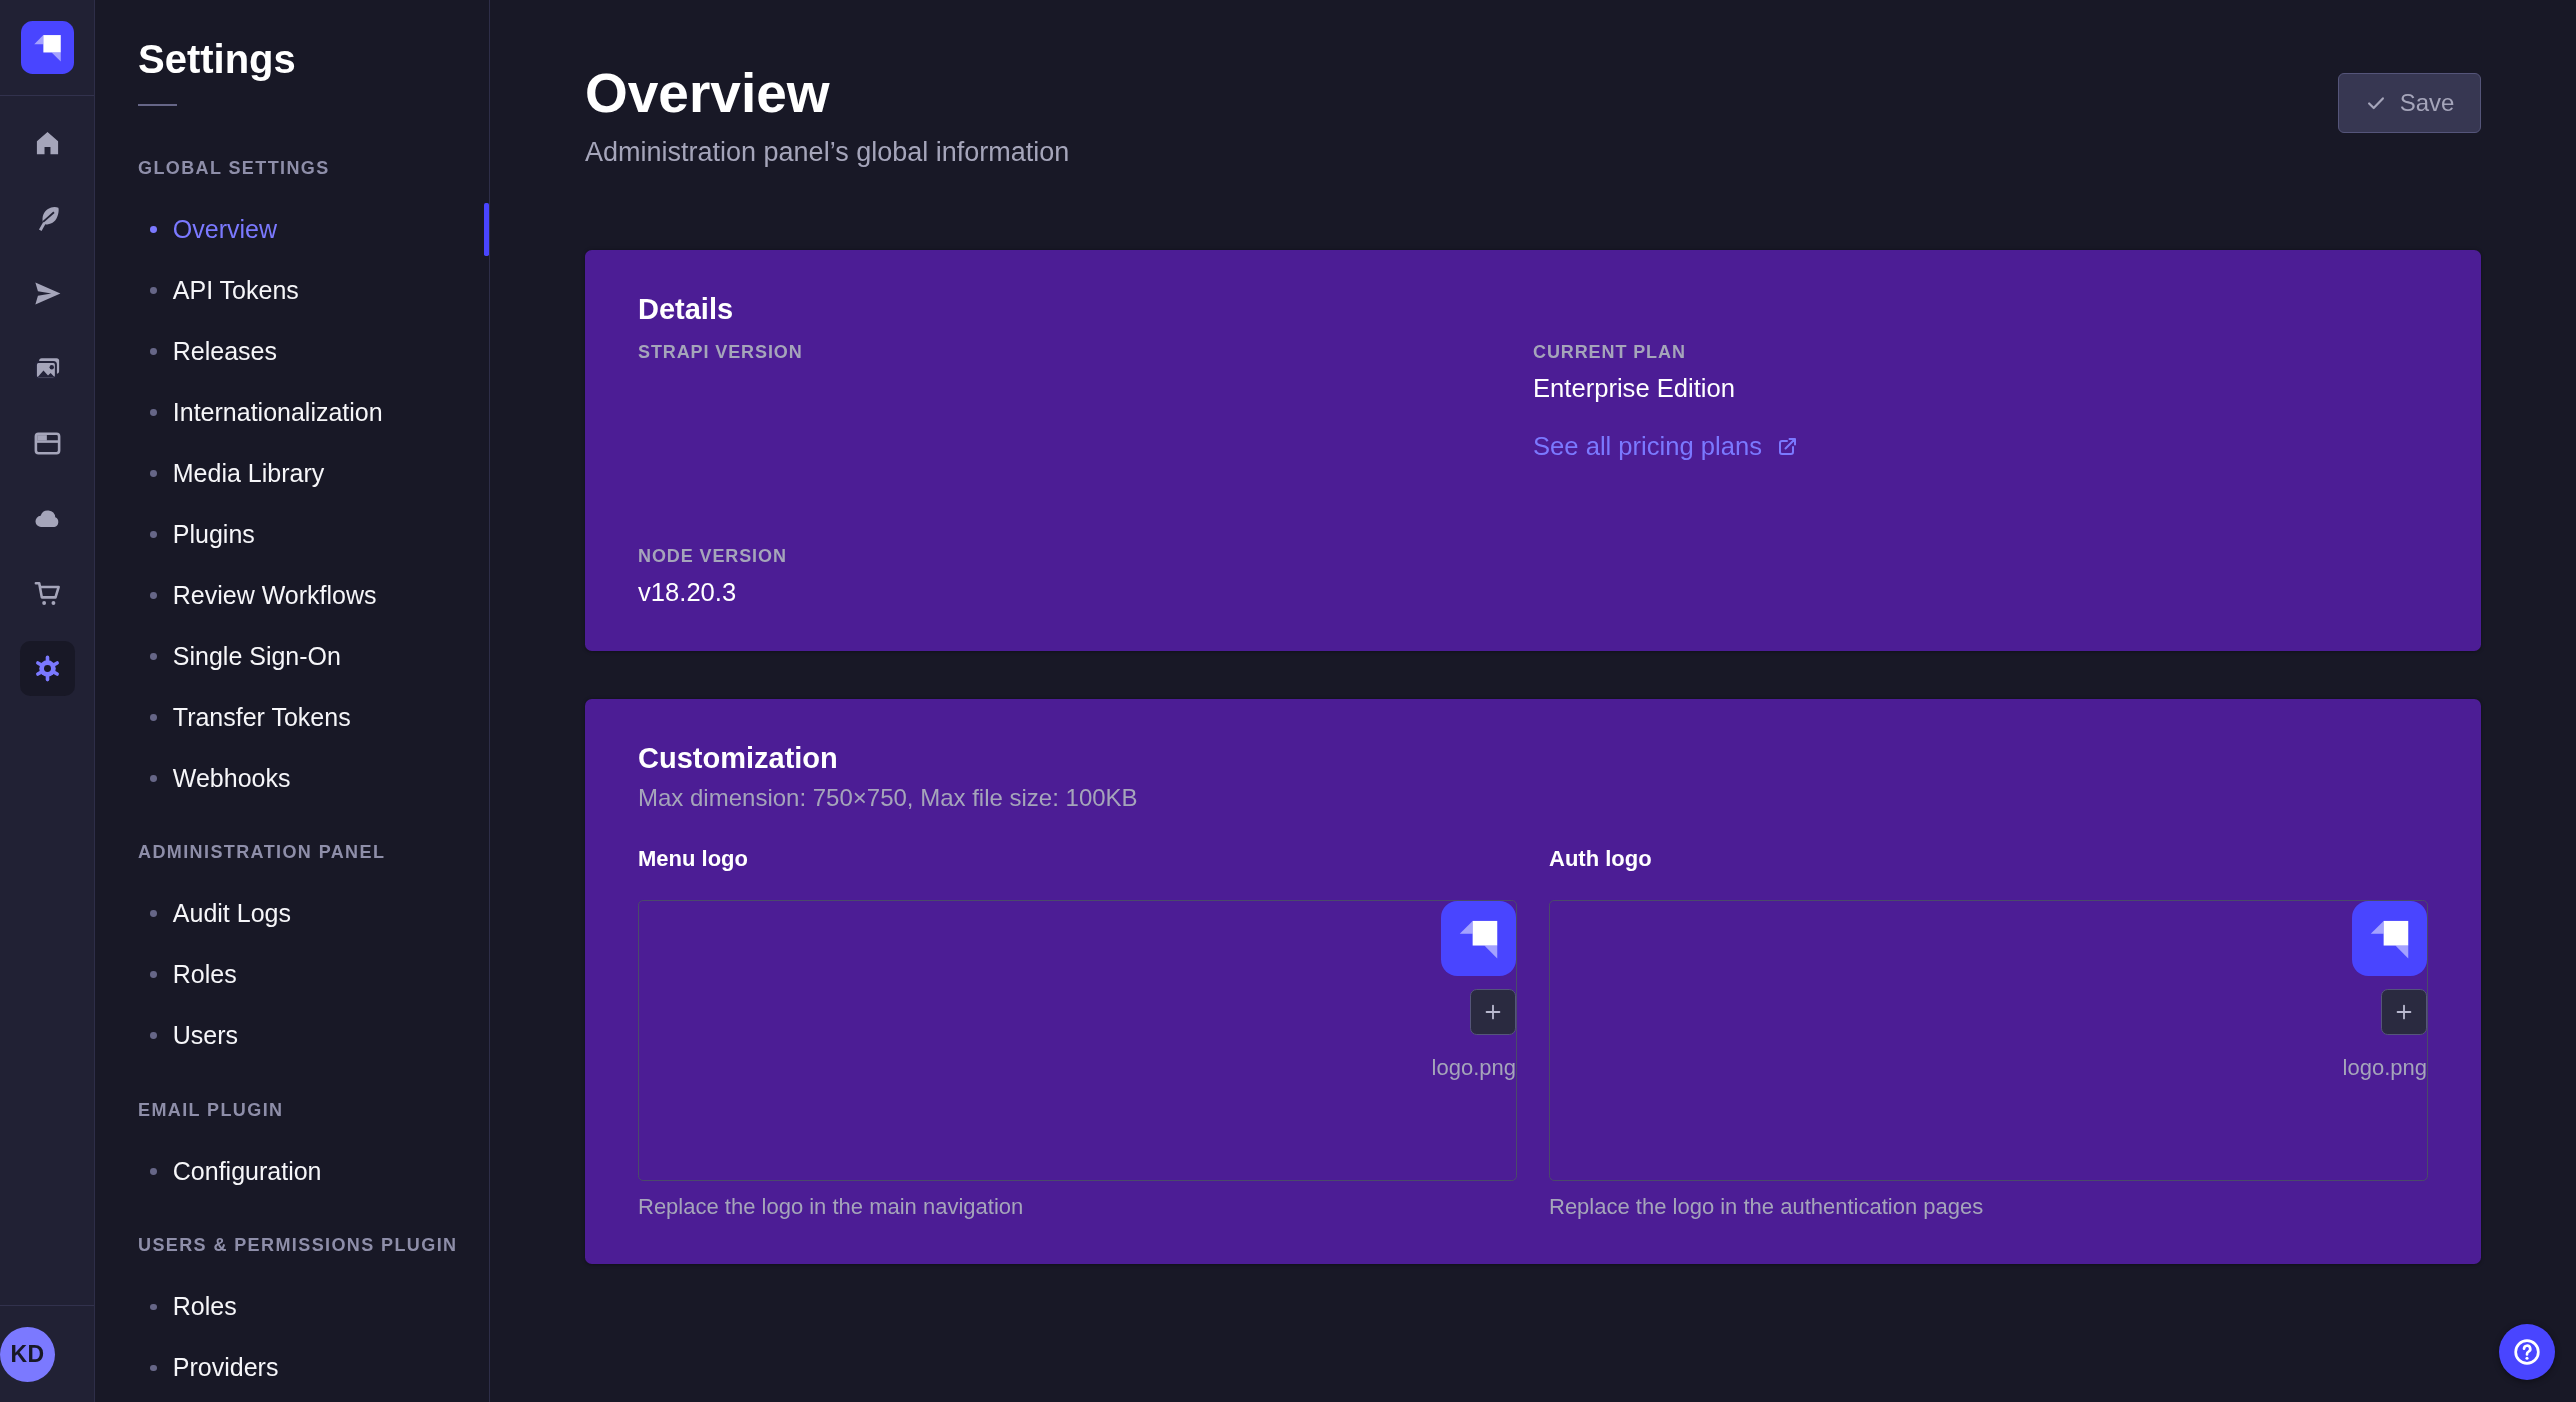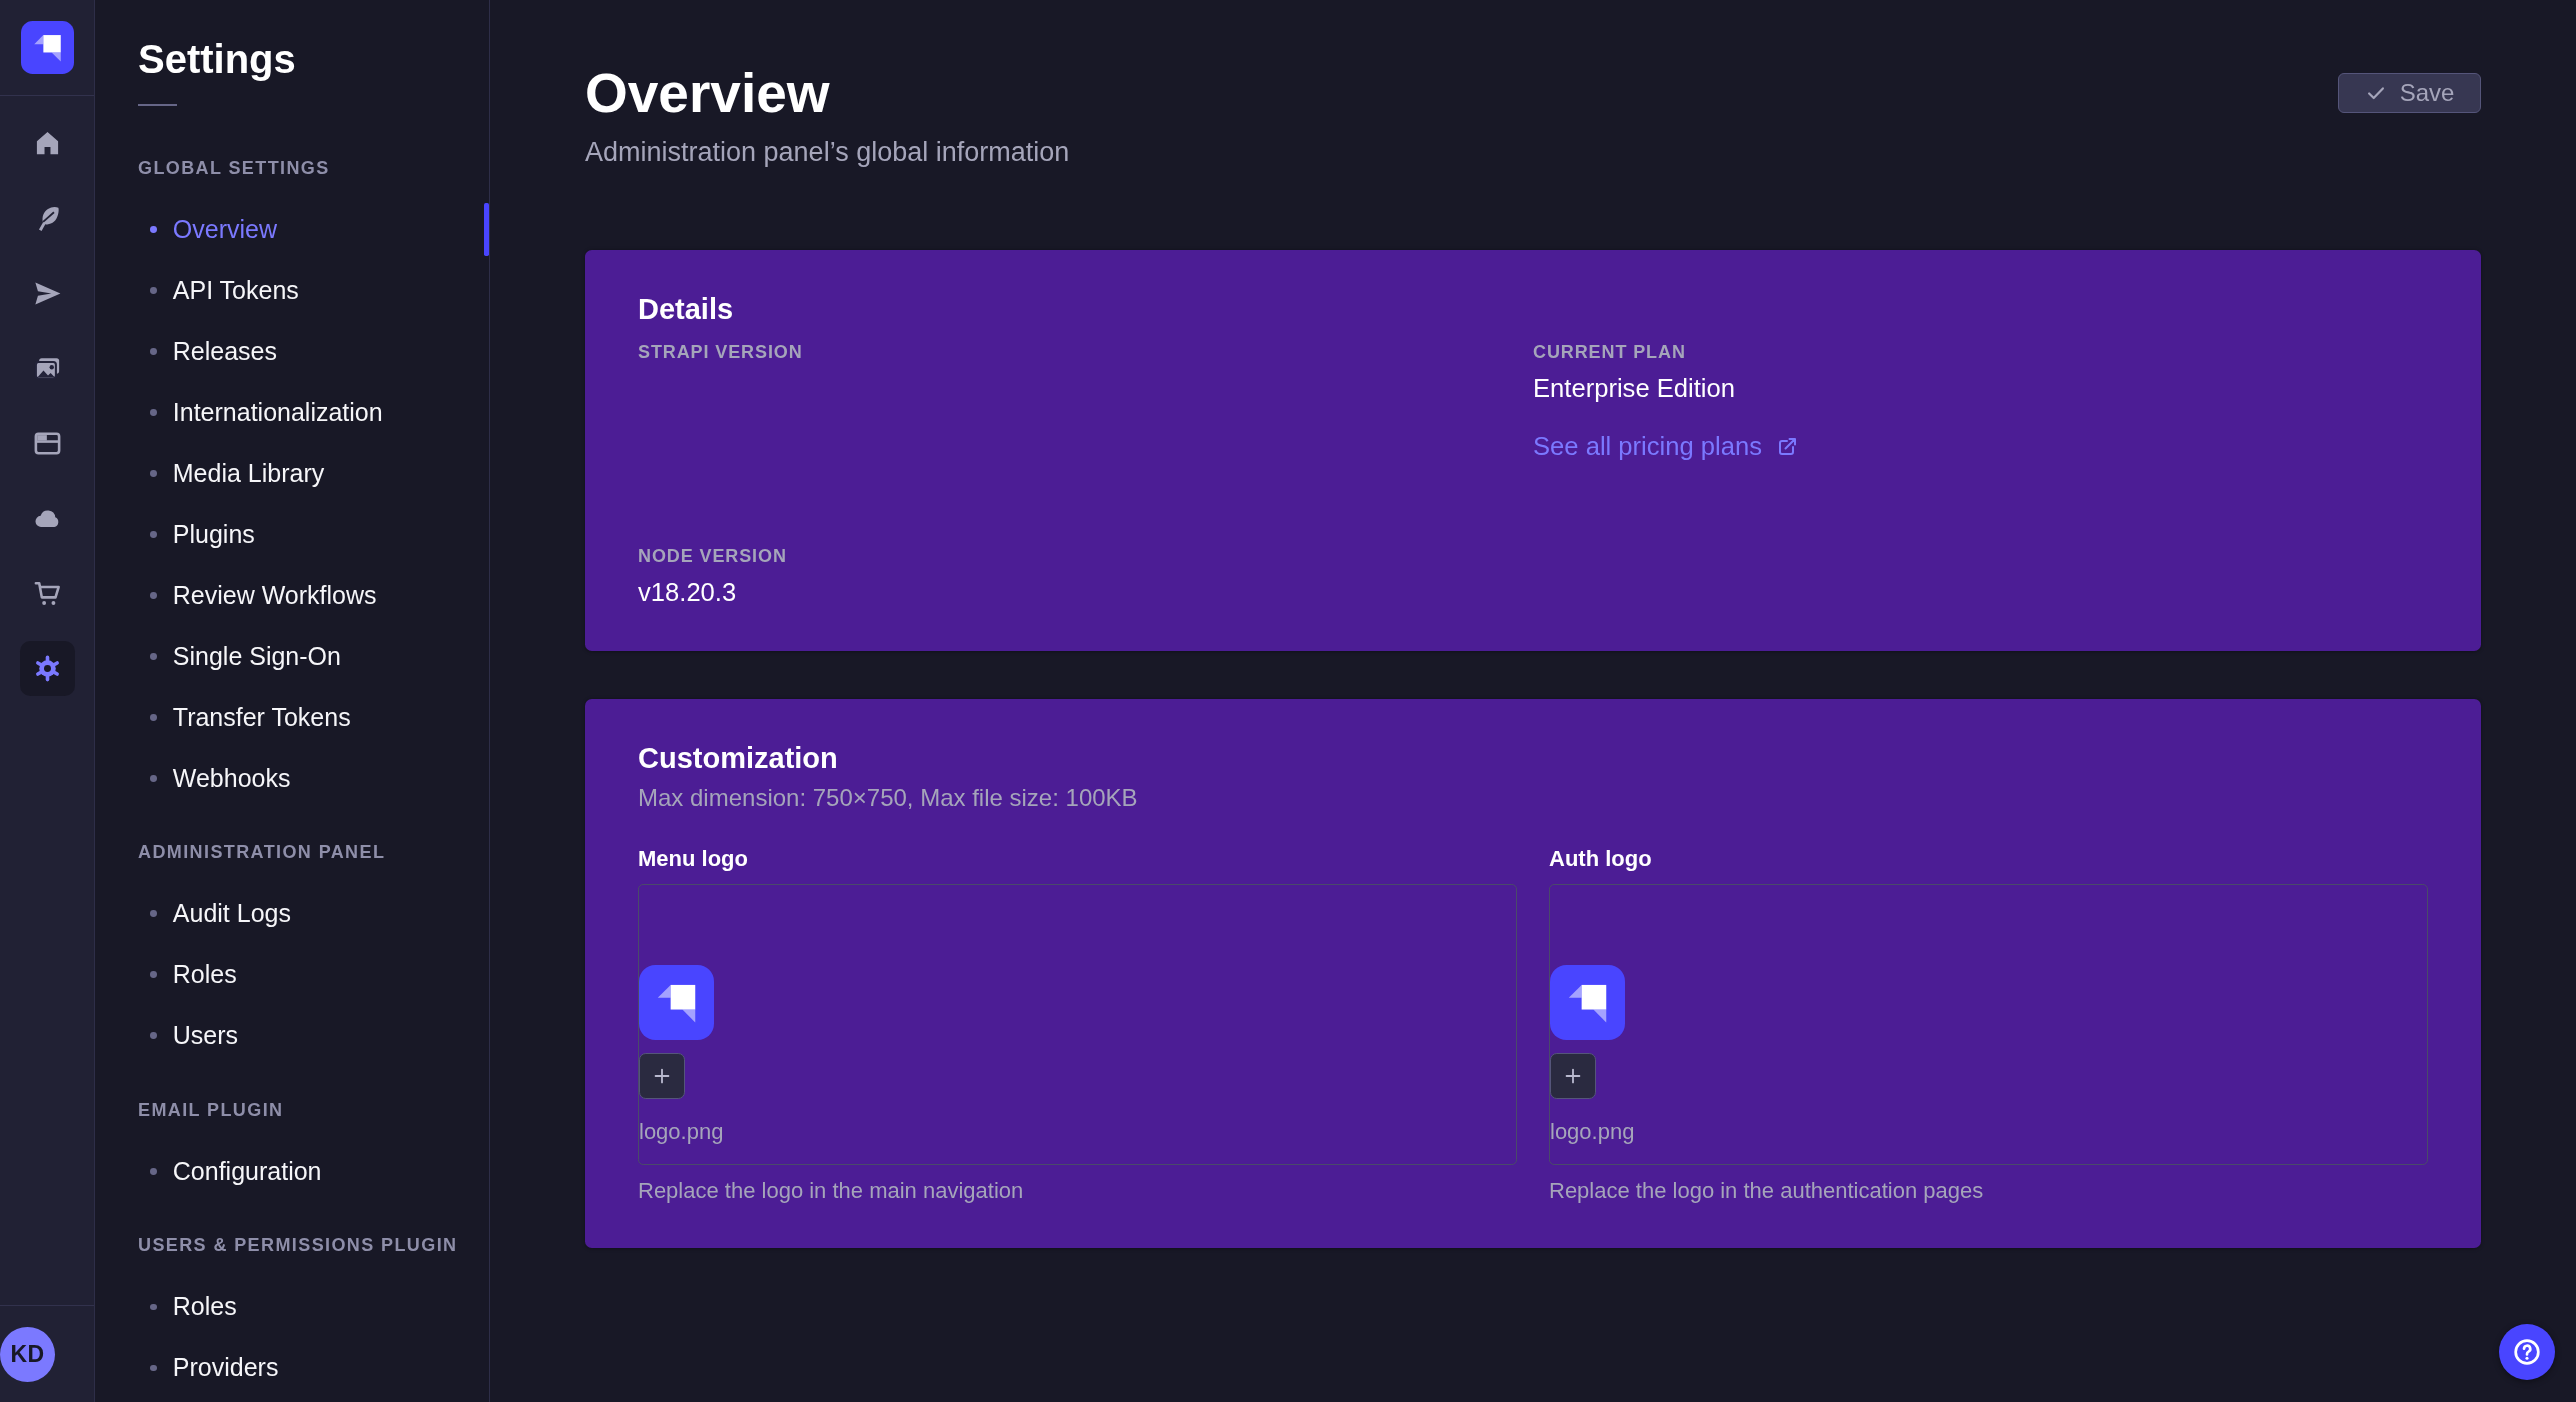--- a/index.html
+++ b/index.html
@@ -83,21 +83,21 @@
     content:""; position:absolute; right:0; top:4.3px;
     width:5.1px; height:53px; background:#4945ff; border-radius:1.7px;
   }
 
   
   .main { flex:1; position:relative; padding:0 95px; overflow:hidden; }
   .page-title { margin-top:61px; font-size:55px; font-weight:700; color:#ffffff; }
   .page-sub { margin-top:12px; font-size:27px; color:#a5a5ba; }
   .save-btn {
     position:absolute; top:73px; right:95px;
-    height:40px; padding:0 25.6px;
+    height:60px; padding:0 25.6px;
     display:flex; align-items:center; gap:12.8px;
     background:#373752; border:0.9px solid #55557a; border-radius:6px;
     color:#a5a5ba; font-size:24px; font-weight:500;
     cursor:pointer;
   }
   .save-btn svg { width:22px; height:22px; }
 
   .card {
     background:#4c1d95; border-radius:6.8px;
     padding:43px 53px 44px;
@@ -119,24 +119,24 @@
     display:inline-flex; align-items:center; gap:12.8px;
     font-size:25.6px; color:#7b79ff; cursor:pointer; text-decoration:none;
   }
   .pricing-link svg { width:24px; height:24px; }
 
   .card-custom { margin-top:48px; }
   .custom-sub { margin-top:8.5px; font-size:24px; color:#a5a5ba; }
   .upload-grid { margin-top:34px; display:grid; grid-template-columns:1fr 1fr; column-gap:32px; }
   .upload-label { font-size:22px; font-weight:600; color:#ffffff; }
   .upload-box {
-    margin-top:12px; height:281px;
+    margin-top:28px; height:281px;
     border:0.9px solid #4a4a6a; border-radius:5.1px;
-    display:flex; flex-direction:column; align-items:flex-start;
-    padding-top:80px; cursor:pointer;
+    display:flex; flex-direction:column; align-items:flex-end;
+    cursor:pointer;
   }
   .upload-box .logo-preview { width:75px; height:75px; }
   .add-btn {
     margin-top:13.6px; width:46px; height:46px;
     background:#2a2a40; border:0.9px solid #55557a; border-radius:6.8px;
     display:flex; align-items:center; justify-content:center; cursor:pointer;
   }
   .add-btn svg { width:22px; height:22px; }
   .upload-filename { margin-top:20.4px; font-size:22px; color:#a5a5ba; }
   .upload-hint { margin-top:13.6px; font-size:22px; color:#a5a5ba; }

